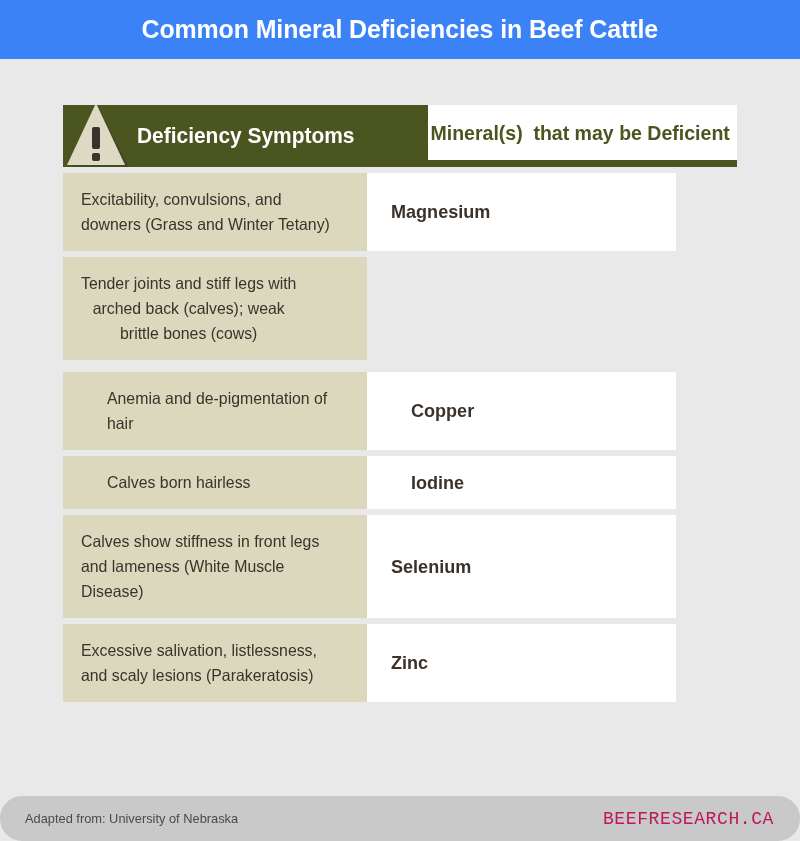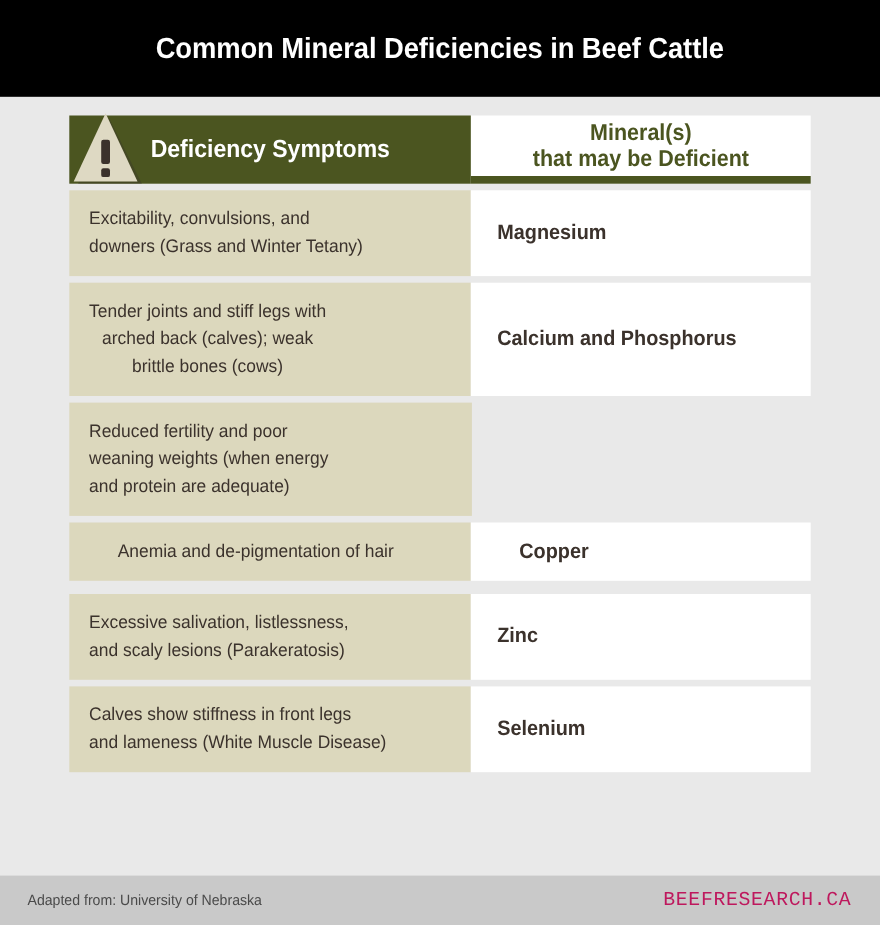--- a/index.html
+++ b/index.html
@@ -15,22 +15,22 @@
     position: relative;
     overflow: hidden;
   }
 
   
   .title-bar {
     position: absolute;
     left: 0;
     top: 0;
     width: 800px;
-    height: 88px;
-    background: #000000;
+    height: 59px;
+    background: #3b82f6;
     display: flex;
     align-items: center;
     justify-content: center;
   }
   .title-text {
     color: #ffffff;
     font-size: 26.5px;
     font-weight: bold;
     letter-spacing: -0.1px;
     transform: scaleX(0.94);
@@ -84,38 +84,38 @@
     transform: scaleX(0.93);
     transform-origin: left center;
     white-space: nowrap;
   }
 
   .th-right {
     width: 309px;
     background: #ffffff;
     height: 62px;
     display: flex;
-    flex-direction: column;
+    flex-direction: row;
     align-items: center;
     justify-content: center;
     border-bottom: 7px solid #4b5520;
     position: relative;
   }
   .th-right-l1, .th-right-l2 {
     color: #4b5520;
     font-weight: bold;
     font-size: 21px;
     line-height: 24px;
     transform: scaleX(0.93);
     white-space: nowrap;
   }
 
   
   .td-left {
-    width: 366px;
+    width: 304px;
     background: #dcd8bd;
     color: #3b322c;
     font-size: 16.5px;
     line-height: 25px;
     padding: 14px 16px 14px 18px;
     display: flex;
     align-items: center;
   }
   .td-left span {
     display: block;
@@ -151,20 +151,21 @@
     position: absolute;
     left: 0;
     bottom: 0;
     width: 800px;
     height: 45px;
     background: #c9c9c9;
     display: flex;
     align-items: center;
     justify-content: space-between;
     padding: 0 26px 0 25px;
+    border-radius: 22px;
   }
   .footer-credit {
     color: #4a4a4a;
     font-size: 13.5px;
     transform: scaleX(0.95);
     transform-origin: left center;
     white-space: nowrap;
   }
   .footer-logo {
     color: #be185d;
@@ -212,70 +213,68 @@
   </div>
 
   <div class="row h-3">
     <div class="td-left">
       <div>
         <span>Tender joints and stiff legs with</span>
         <span>arched back (calves); weak</span>
         <span>brittle bones (cows)</span>
       </div>
     </div>
-    <div class="td-right">
-      <span>Calcium and Phosphorus</span>
-    </div>
   </div>
 
   <div class="row h-4">
-    <div class="td-left">
-      <div>
-        <span>Reduced fertility and poor</span>
-        <span>weaning weights (when energy</span>
-        <span>and protein are adequate)</span>
-      </div>
-    </div>
   </div>
 
   <div class="row h-1">
     <div class="td-left">
       <div>
         <span>Anemia and de-pigmentation of hair</span>
       </div>
     </div>
     <div class="td-right">
       <span>Copper</span>
     </div>
   </div>
 
   <div class="row h-1">
+    <div class="td-left">
+      <div>
+        <span>Calves born hairless</span>
+      </div>
+    </div>
+    <div class="td-right">
+      <span>Iodine</span>
+    </div>
+  </div>
+
+  <div class="row h-6">
+    <div class="td-left">
+      <div>
+        <span>Calves show stiffness in front legs</span>
+        <span>and lameness (White Muscle Disease)</span>
+      </div>
+    </div>
+    <div class="td-right">
+      <span>Selenium</span>
+    </div>
   </div>
 
   <div class="row h-6">
     <div class="td-left">
       <div>
         <span>Excessive salivation, listlessness,</span>
         <span>and scaly lesions (Parakeratosis)</span>
       </div>
     </div>
     <div class="td-right">
       <span>Zinc</span>
-    </div>
-  </div>
-
-  <div class="row h-6">
-    <div class="td-left">
-      <div>
-        <span>Calves show stiffness in front legs</span>
-        <span>and lameness (White Muscle Disease)</span>
-      </div>
-    </div>
-    <div class="td-right">
-      <span>Selenium</span>
     </div>
   </div>
 
 </div>
 
 <div class="footer">
   <div class="footer-credit">Adapted from: University of Nebraska</div>
   <div class="footer-logo">BEEFRESEARCH.CA</div>
 </div>
 

